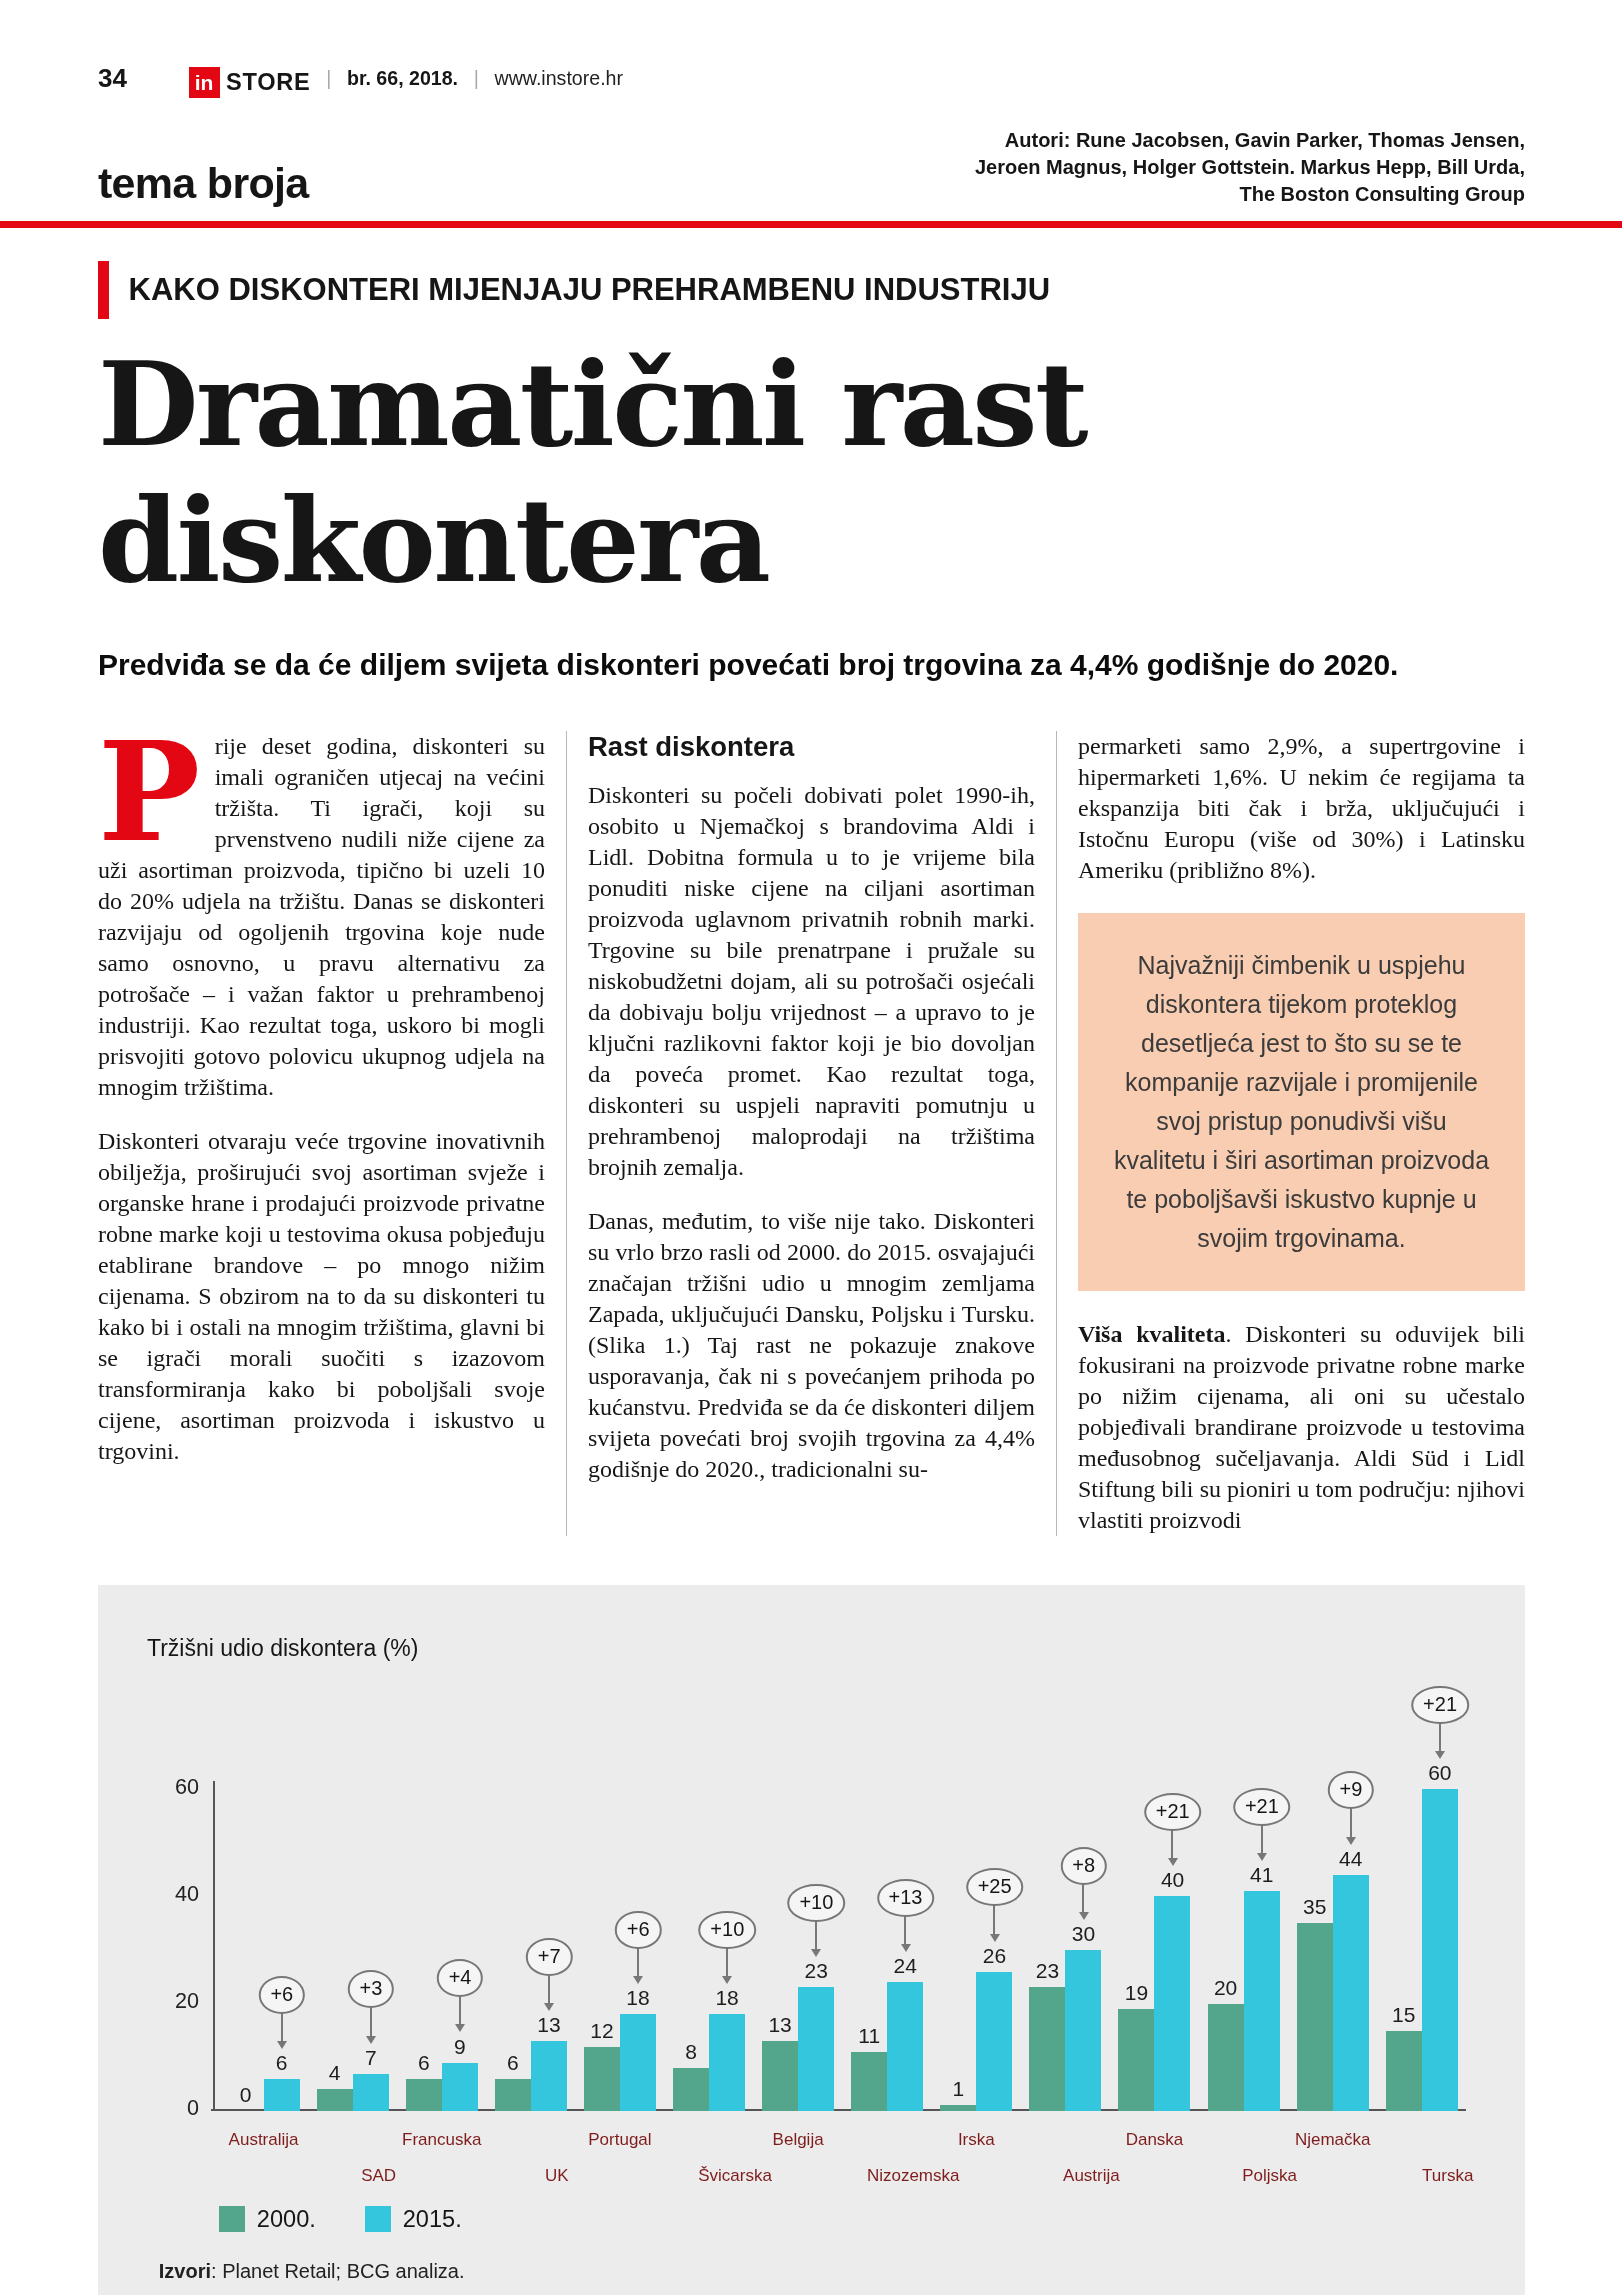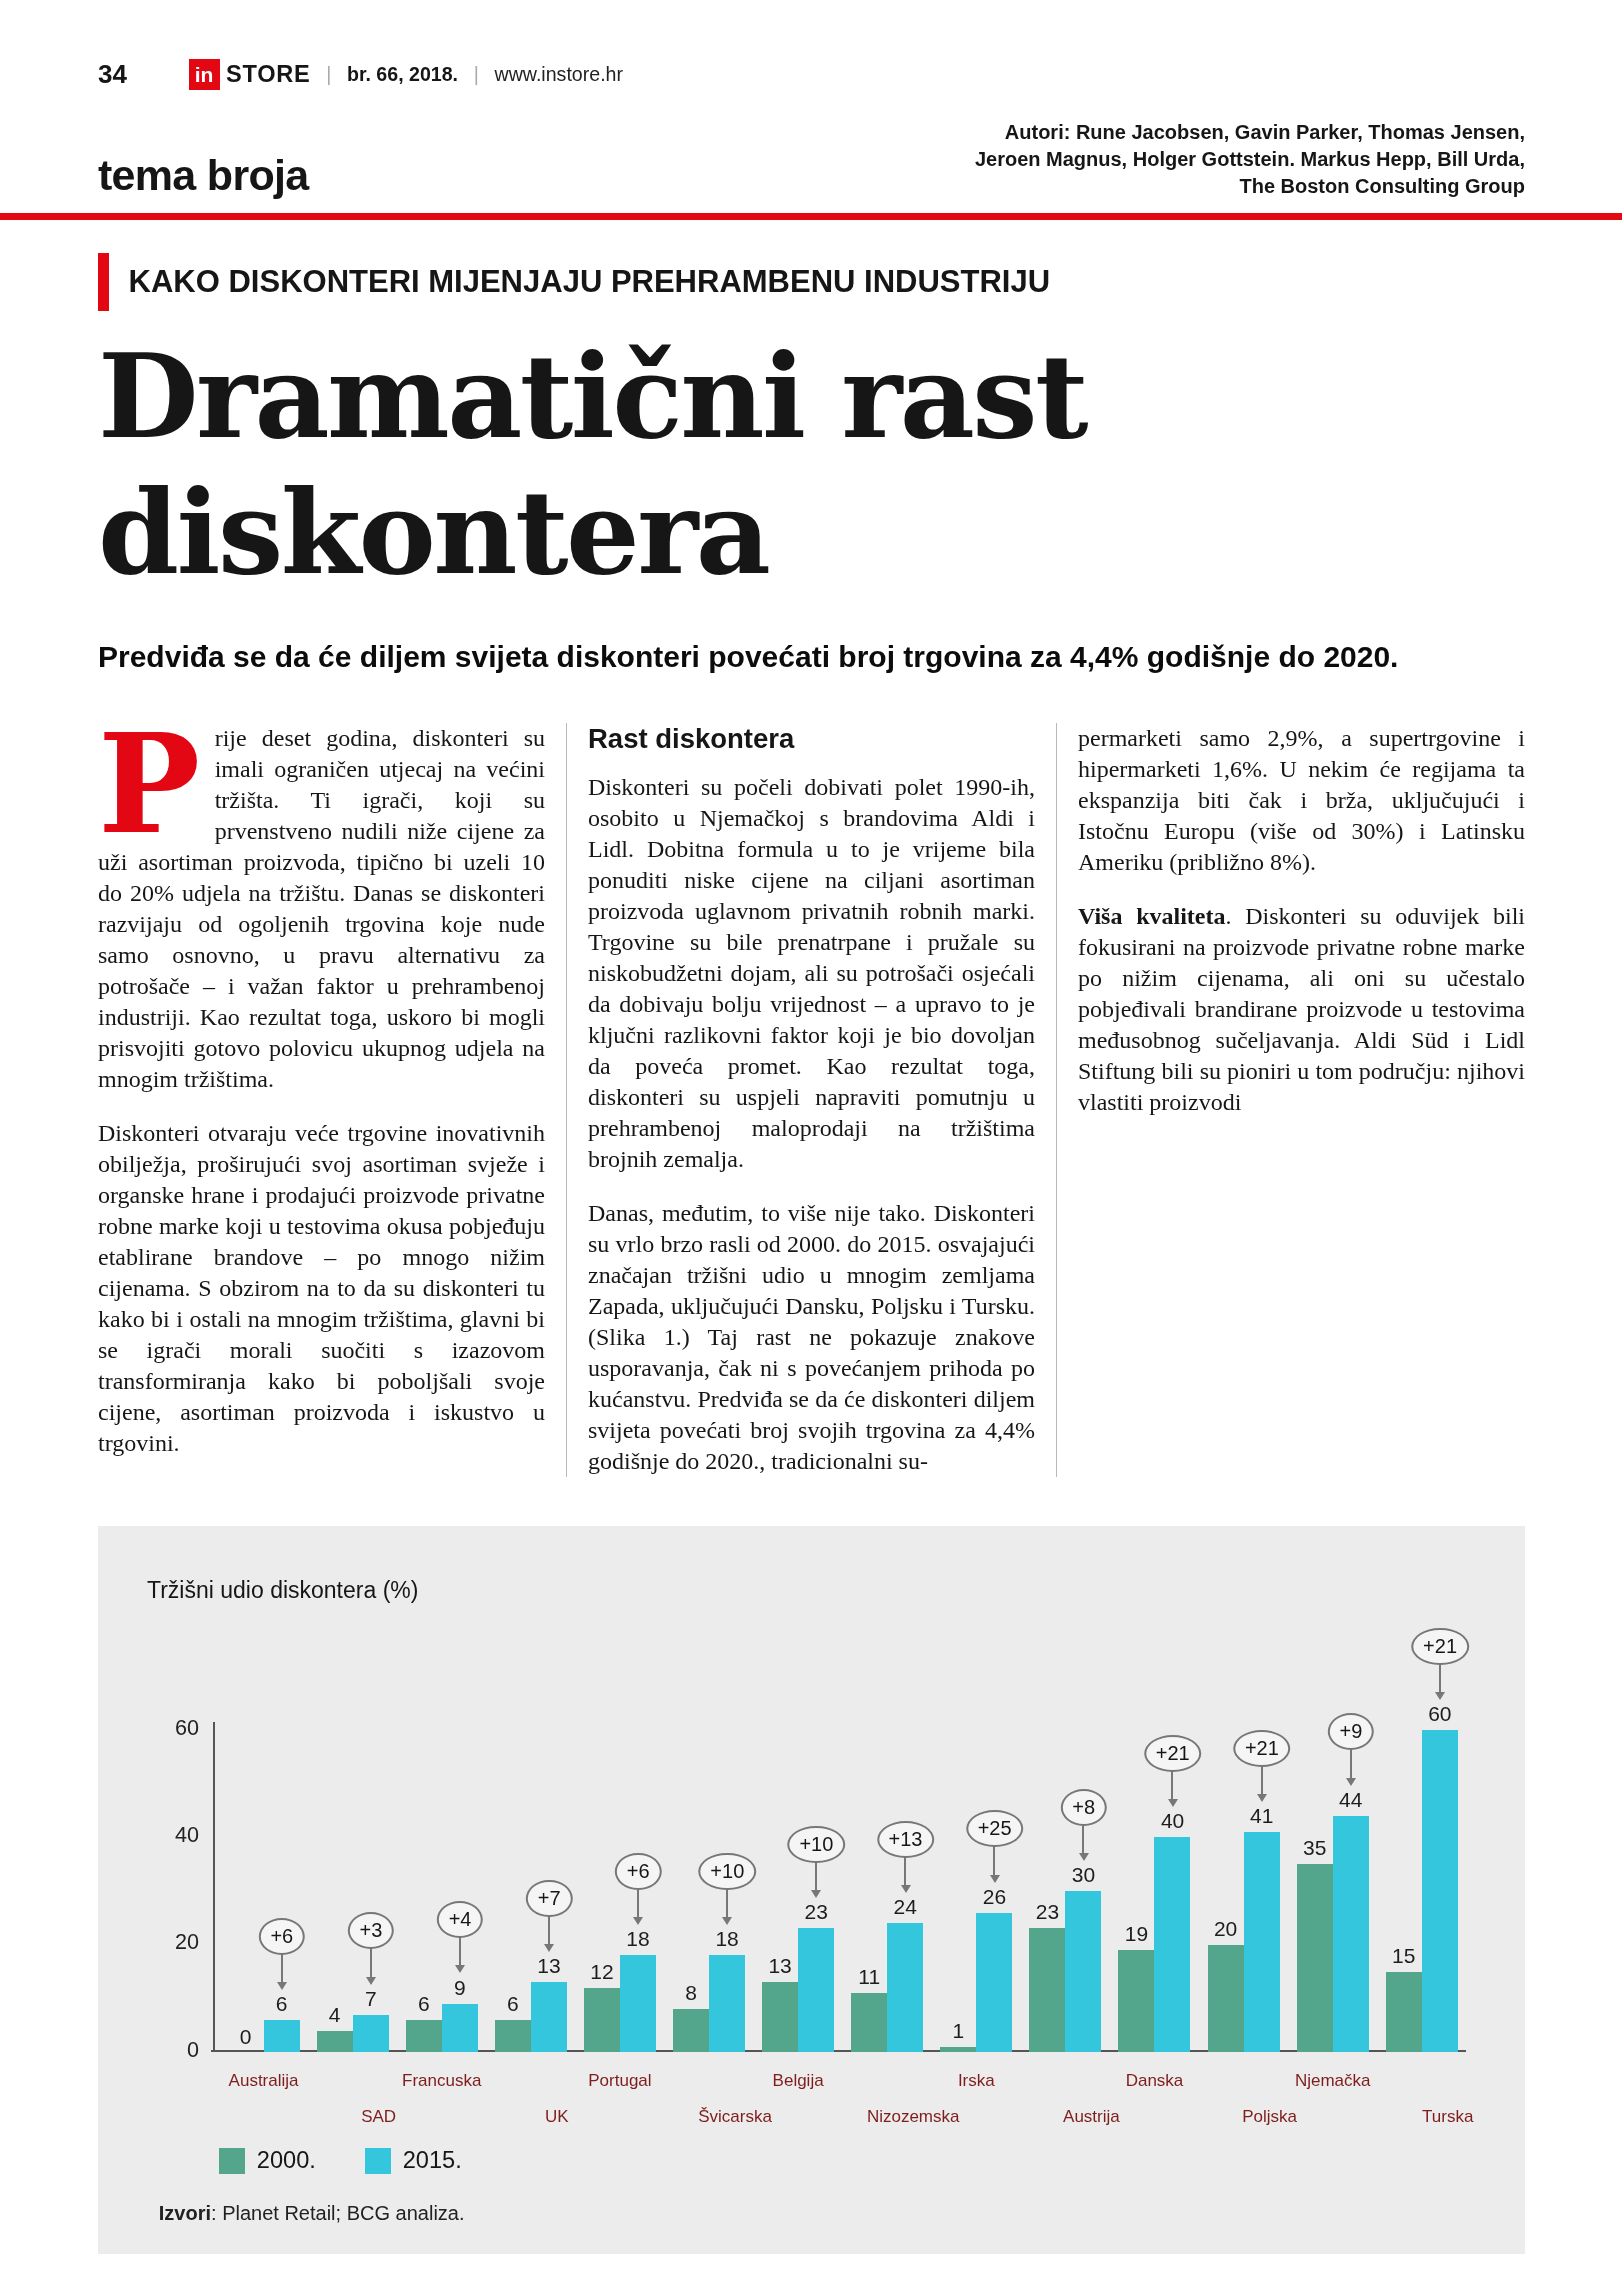--- a/index.html
+++ b/index.html
@@ -8,21 +8,21 @@
   }
   *{margin:0;padding:0;box-sizing:border-box;}
   body{
     width:1623px;height:2295px;background:#ffffff;color:var(--ink);
     font-family:"Liberation Serif", serif;overflow:hidden;position:relative;
   }
   .margins{padding:0 98px;}
   
   .topbar{display:flex;align-items:center;gap:15.7px;padding-top:59px;font-family:"Liberation Sans",sans-serif;}
   .pagenum{font-size:26px;font-weight:bold;margin-right:46px;}
-  .logo{display:inline-flex;align-items:center;gap:6.5px;}
+  .logo{display:inline-flex;align-items:center;gap:6.5px;margin-top:8px;}
   .logo-in{background:var(--red);color:#fff;font-weight:bold;font-size:21px;width:31px;height:31px;display:inline-flex;align-items:center;justify-content:center;}
   .logo-store{font-weight:bold;font-size:23.6px;letter-spacing:0.7px;}
   .sep{color:#aaa;font-size:19.6px;}
   .issue{font-weight:bold;font-size:19.6px;}
   .site{font-size:19.6px;color:#222;}
   
   .section-row{display:flex;justify-content:space-between;align-items:flex-end;margin-top:19.6px;}
   .section-title{font-family:"Liberation Sans",sans-serif;font-size:43px;font-weight:bold;letter-spacing:-0.7px;}
   .authors{text-align:right;font-family:"Liberation Sans",sans-serif;font-weight:bold;font-size:20px;line-height:27px;margin-top:9px;}
   .red-rule{height:7.2px;background:var(--red);margin-top:13px;width:100%;}
@@ -117,20 +117,21 @@
       <p><span class="dropcap">P</span><span>rije deset godina, diskonteri su imali ograničen utjecaj na većini tržišta. Ti igrači, koji su prvenstveno nudili niže cijene za uži asortiman proizvoda, tipično bi uzeli 10 do 20% udjela na tržištu. Danas se diskonteri razvijaju od ogoljenih trgovina koje nude samo osnovno, u pravu alternativu za potrošače – i važan faktor u prehrambenoj industriji. Kao rezultat toga, uskoro bi mogli prisvojiti gotovo polovicu ukupnog udjela na mnogim tržištima.</span></p>
       <p>Diskonteri otvaraju veće trgovine inovativnih obilježja, proširujući svoj asortiman svježe i organske hrane i prodajući proizvode privatne robne marke koji u testovima okusa pobjeđuju etablirane brandove – po mnogo nižim cijenama. S obzirom na to da su diskonteri tu kako bi i ostali na mnogim tržištima, glavni bi se igrači morali suočiti s izazovom transformiranja kako bi poboljšali svoje cijene, asortiman proizvoda i iskustvo u trgovini.</p>
     </div>
     <div class="col">
       <div class="col-head">Rast diskontera</div>
       <p>Diskonteri su počeli dobivati polet 1990-ih, osobito u Njemačkoj s brandovima Aldi i Lidl. Dobitna formula u to je vrijeme bila ponuditi niske cijene na ciljani asortiman proizvoda uglavnom privatnih robnih marki. Trgovine su bile prenatrpane i pružale su niskobudžetni dojam, ali su potrošači osjećali da dobivaju bolju vrijednost – a upravo to je ključni razlikovni faktor koji je bio dovoljan da poveća promet. Kao rezultat toga, diskonteri su uspjeli napraviti pomutnju u prehrambenoj maloprodaji na tržištima brojnih zemalja.</p>
       <p>Danas, međutim, to više nije tako. Diskonteri su vrlo brzo rasli od 2000. do 2015. osvajajući značajan tržišni udio u mnogim zemljama Zapada, uključujući Dansku, Poljsku i Tursku. (Slika 1.) Taj rast ne pokazuje znakove usporavanja, čak ni s povećanjem prihoda po kućanstvu. Predviđa se da će diskonteri diljem svijeta povećati broj svojih trgovina za 4,4% godišnje do 2020., tradicionalni su-</p>
     </div>
     <div class="col">
       <p>permarketi samo 2,9%, a supertrgovine i hipermarketi 1,6%. U nekim će regijama ta ekspanzija biti čak i brža, uključujući i Istočnu Europu (više od 30%) i Latinsku Ameriku (približno 8%).</p>
+      <div class="highlight">Najvažniji čimbenik u uspjehu diskontera tijekom proteklog desetljeća jest to što su se te kompanije razvijale i promijenile svoj pristup ponudivši višu kvalitetu i širi asortiman proizvoda te poboljšavši iskustvo kupnje u svojim trgovinama.</div>
       <p><span class="lead-in">Viša kvaliteta</span><span>. Diskonteri su oduvijek bili fokusirani na proizvode privatne robne marke po nižim cijenama, ali oni su učestalo pobjeđivali brandirane proizvode u testovima međusobnog sučeljavanja. Aldi Süd i Lidl Stiftung bili su pioniri u tom području: njihovi vlastiti proizvodi</span></p>
     </div>
   </div>
 </div>
 
 <div class="chart-box">
   <div class="chart-ylabel">Tržišni udio diskontera (%)</div>
   <div class="plot" id="plot">
     <div class="yaxis-line"></div>
     <div class="baseline"></div>

